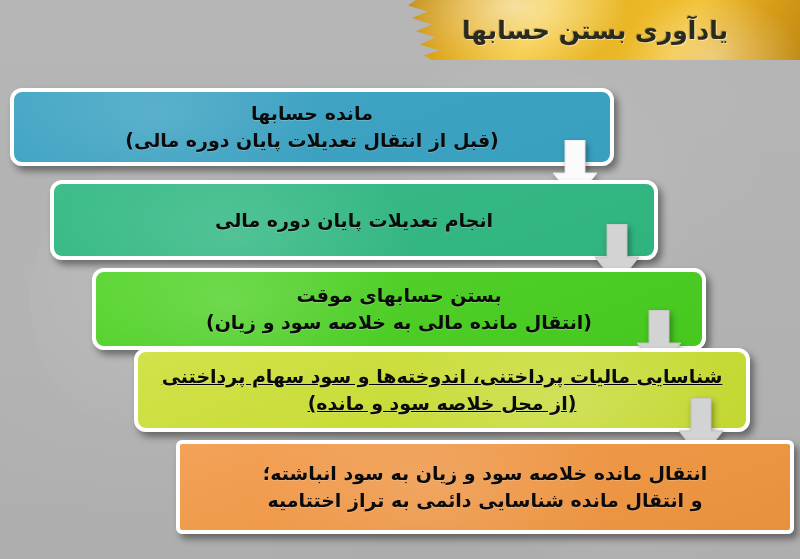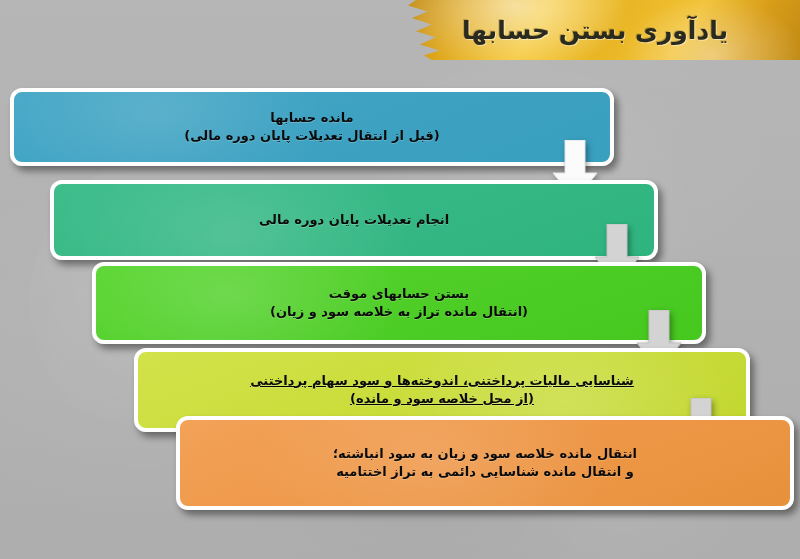--- a/index.html
+++ b/index.html
@@ -83,49 +83,49 @@
     border: 4px solid #ffffff;
     box-shadow: 4px 5px 7px rgba(0,0,0,0.42);
     display: flex;
     flex-direction: column;
     align-items: center;
     justify-content: center;
     text-align: center;
     overflow: hidden;
   }
   .flow-box .line {
-    font-size: 13px;
+    font-size: 19px;
     font-weight: bold;
     color: #0b0b0b;
     line-height: 1.42;
     white-space: nowrap;
     text-shadow: 0 1px 0 rgba(255,255,255,0.20);
   }
 
   
   #box-0 { left: 10px;  top: 88px;  width: 604px; height: 78px;
            background:
              radial-gradient(ellipse 280px 160px at 24% 30%, rgba(255,255,255,0.13), rgba(255,255,255,0) 60%),
              linear-gradient(160deg, #46a8c6 0%, #3ea2c2 48%, #39a0c0 100%); }
   #box-1 { left: 50px;  top: 180px; width: 608px; height: 80px;
            background:
              radial-gradient(ellipse 300px 170px at 30% 72%, rgba(255,255,255,0.14), rgba(255,255,255,0) 60%),
              linear-gradient(160deg, #3fbd8b 0%, #35b884 46%, #30b47f 100%); }
-  #box-2 { left: 92px;  top: 262px; width: 614px; height: 82px;
+  #box-2 { left: 92px;  top: 268px; width: 614px; height: 82px;
            background:
              radial-gradient(ellipse 300px 170px at 22% 40%, rgba(255,255,255,0.16), rgba(255,255,255,0) 58%),
              linear-gradient(160deg, #5ad631 0%, #4ece27 48%, #46c81f 100%); }
   #box-3 { left: 134px; top: 348px; width: 616px; height: 84px;
            background:
              radial-gradient(ellipse 300px 170px at 70% 66%, rgba(255,255,255,0.18), rgba(255,255,255,0) 58%),
              linear-gradient(160deg, #d2e24a 0%, #c9dd3a 48%, #c2d730 100%); text-decoration: underline; }
-  #box-4 { left: 176px; top: 416px; width: 618px; height: 94px;
+  #box-4 { left: 176px; top: 440px; width: 618px; height: 94px;
            background:
              radial-gradient(ellipse 320px 180px at 42% 52%, rgba(255,255,255,0.13), rgba(255,255,255,0) 58%),
-             linear-gradient(160deg, #f3a258 0%, #ee9747 48%, #e8913c 100%); }
+             linear-gradient(160deg, #f3a258 0%, #ee9747 48%, #e8913c 100%); border-radius: 6px; }
 
   
   .arrow {
     position: absolute;
     width: 46px;
     height: 62px;
     filter: drop-shadow(2px 3px 3px rgba(0,0,0,0.38));
     pointer-events: none;
   }
   .arrow svg { display: block; width: 100%; height: 100%; }
@@ -164,21 +164,21 @@
   </div>
 
   <div class="arrow" id="arrow-1">
     <svg viewBox="0 0 46 62" xmlns="http://www.w3.org/2000/svg">
       <polygon points="13,0 33,0 33,33 45,33 23,61 1,33 13,33" fill="#d3d3d3" stroke="#c2c2c2" stroke-width="1"></polygon>
     </svg>
   </div>
 
   <div class="flow-box" id="box-2">
     <div class="line">بستن حسابهای موقت</div>
-    <div class="line">(انتقال مانده تراز به خلاصه سود و زیان)</div>
+    <div class="line">(انتقال مانده مالی به خلاصه سود و زیان)</div>
   </div>
 
   <div class="arrow" id="arrow-2">
     <svg viewBox="0 0 46 62" xmlns="http://www.w3.org/2000/svg">
       <polygon points="13,0 33,0 33,33 45,33 23,61 1,33 13,33" fill="#d3d3d3" stroke="#c2c2c2" stroke-width="1"></polygon>
     </svg>
   </div>
 
   <div class="flow-box" id="box-3">
     <div class="line">شناسایی مالیات پرداختنی، اندوخته‌ها و سود سهام پرداختنی</div>

